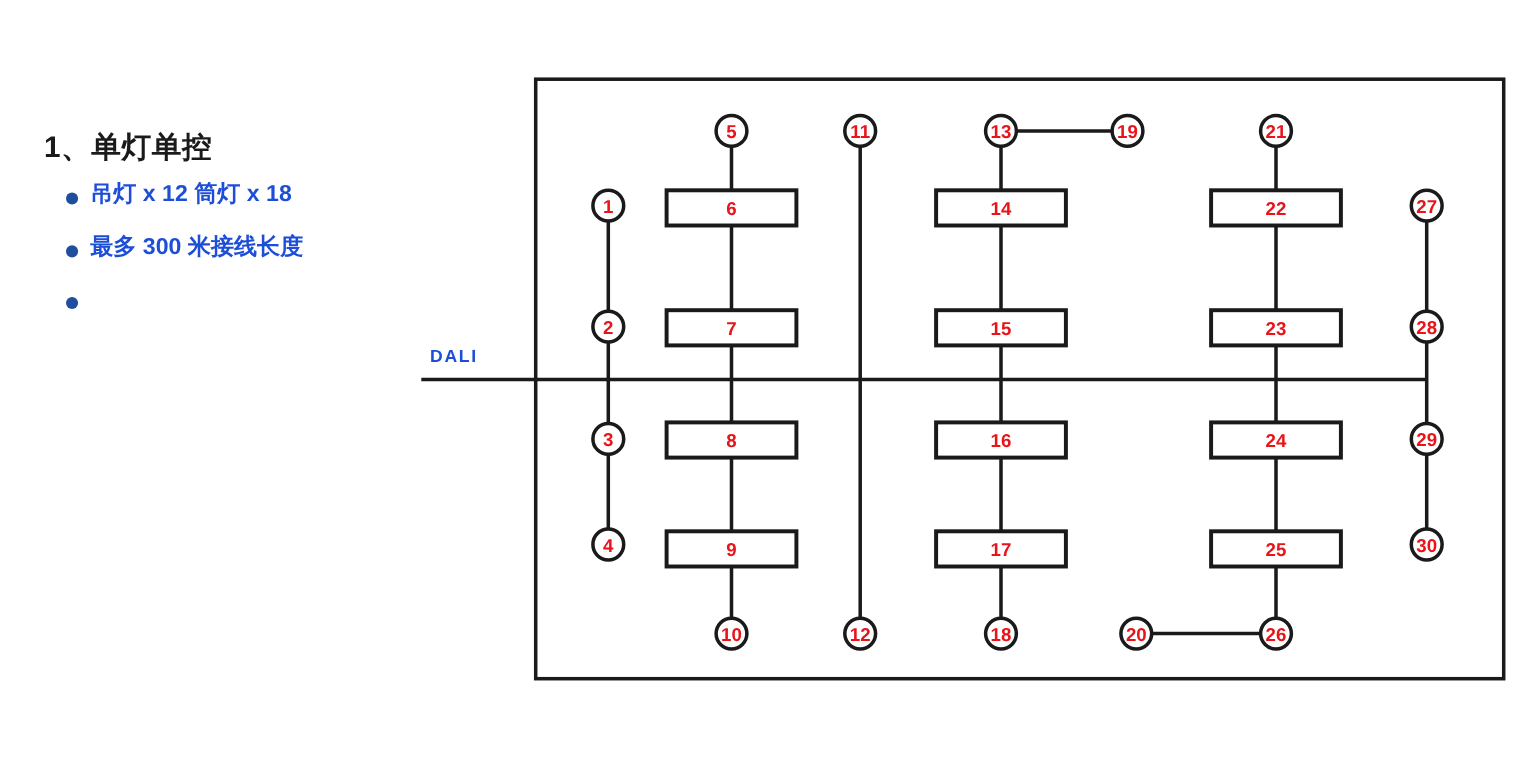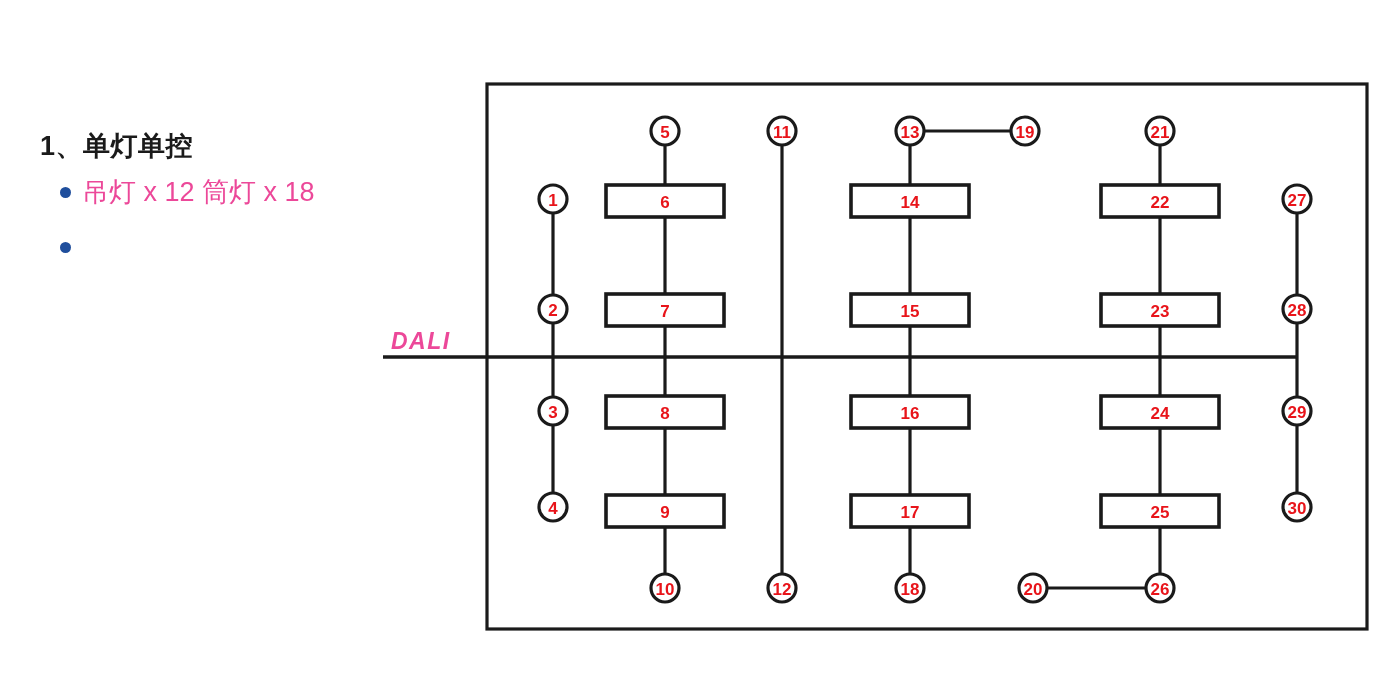--- a/index.html
+++ b/index.html
@@ -3,50 +3,49 @@
 <meta charset="utf-8">
 <style>
   html,body{margin:0;padding:0;}
   body{
     width:1400px;height:698px;
     background:#ffffff;
     font-family:"Liberation Sans","DejaVu Sans",sans-serif;
     overflow:hidden;
     position:relative;
   }
-  #root{position:absolute;left:0;top:12px;width:1400px;height:530px;}
+  #root{position:absolute;left:0;top:0;width:1400px;height:530px;}
 
   
   .panel{position:absolute;left:40px;top:118px;width:330px;}
   .panel-title{
     font-size:27px;font-weight:700;color:#1a1a1a;
     letter-spacing:.5px;line-height:1.2;margin:0 0 14px 0;
     white-space:nowrap;
   }
   .bullets{list-style:none;margin:0;padding:0;}
   .bullet-row{
     position:relative;
     padding-left:42px;
-    font-size:27px;font-weight:400;color:#ec4899;
+    font-size:21px;font-weight:700;color:#1d4ed8;
     line-height:1.25;
     margin-bottom:21px;
     white-space:nowrap;
   }
   .bullet-dot{
     position:absolute;left:20px;top:11px;
     width:11px;height:11px;border-radius:50%;
     background:#1F4E9C;
   }
 
   
   .dali-label{
     position:absolute;left:391px;top:316px;
-    font-size:23px;font-weight:700;color:#ec4899;
+    font-size:16px;font-weight:700;color:#1d4ed8;
     letter-spacing:1.5px;
-    font-style:italic;
   }
 
   
   svg.diagram{position:absolute;left:0;top:0;width:1400px;height:698px;}
   .frame{fill:none;stroke:#1a1a1a;stroke-width:3.2;}
   .wire{stroke:#1a1a1a;stroke-width:3.2;fill:none;}
   .bus{stroke:#1a1a1a;stroke-width:3.4;fill:none;}
   .node-circle{fill:#ffffff;stroke:#1a1a1a;stroke-width:3.2;}
   .node-rect{fill:#ffffff;stroke:#1a1a1a;stroke-width:3.6;}
   .node-label{
@@ -58,20 +57,24 @@
 <body>
 
 <div id="root">
 
   <div class="panel">
     <div class="panel-title">1、单灯单控</div>
     <ul class="bullets">
       <li class="bullet-row">
         <span class="bullet-dot"></span>
         <span>吊灯 x 12   筒灯 x 18</span>
+      </li>
+      <li class="bullet-row">
+        <span class="bullet-dot"></span>
+        <span>最多 300 米接线长度</span>
       </li>
       <li class="bullet-row">
         <span class="bullet-dot"></span>
       </li>
     </ul>
   </div>
 
   <div class="dali-label">DALI</div>
 
   <svg class="diagram" viewBox="0 0 1400 698">

